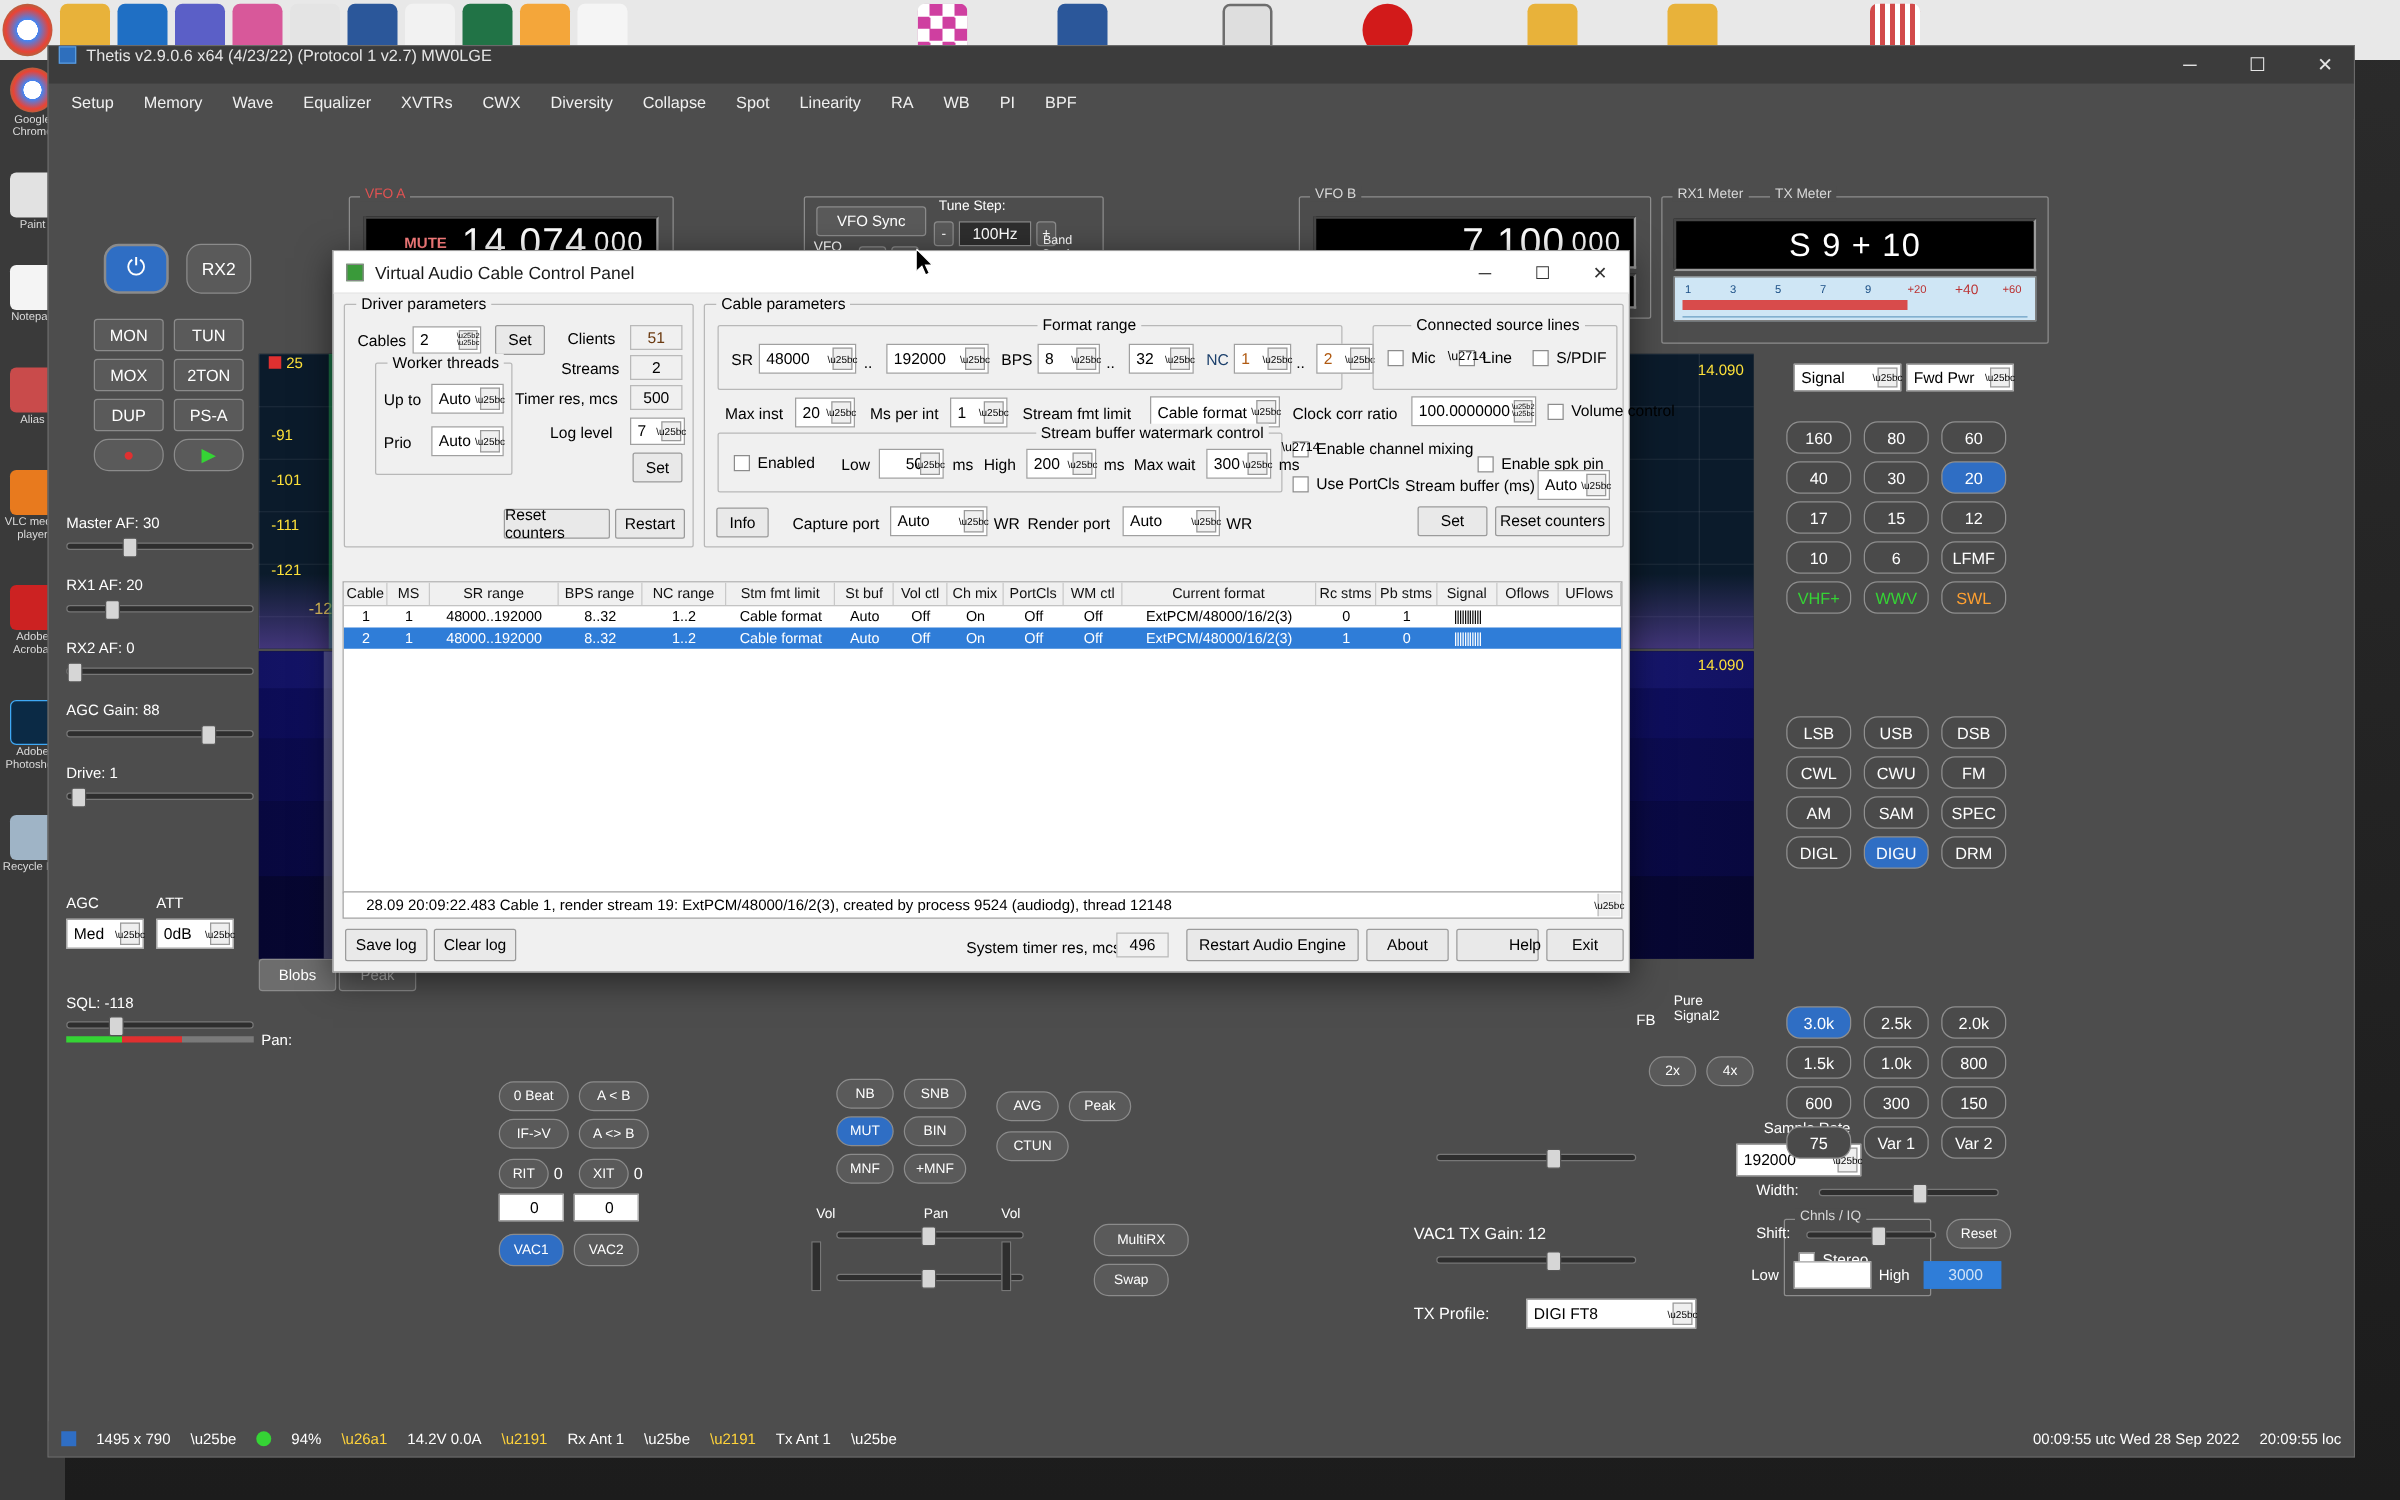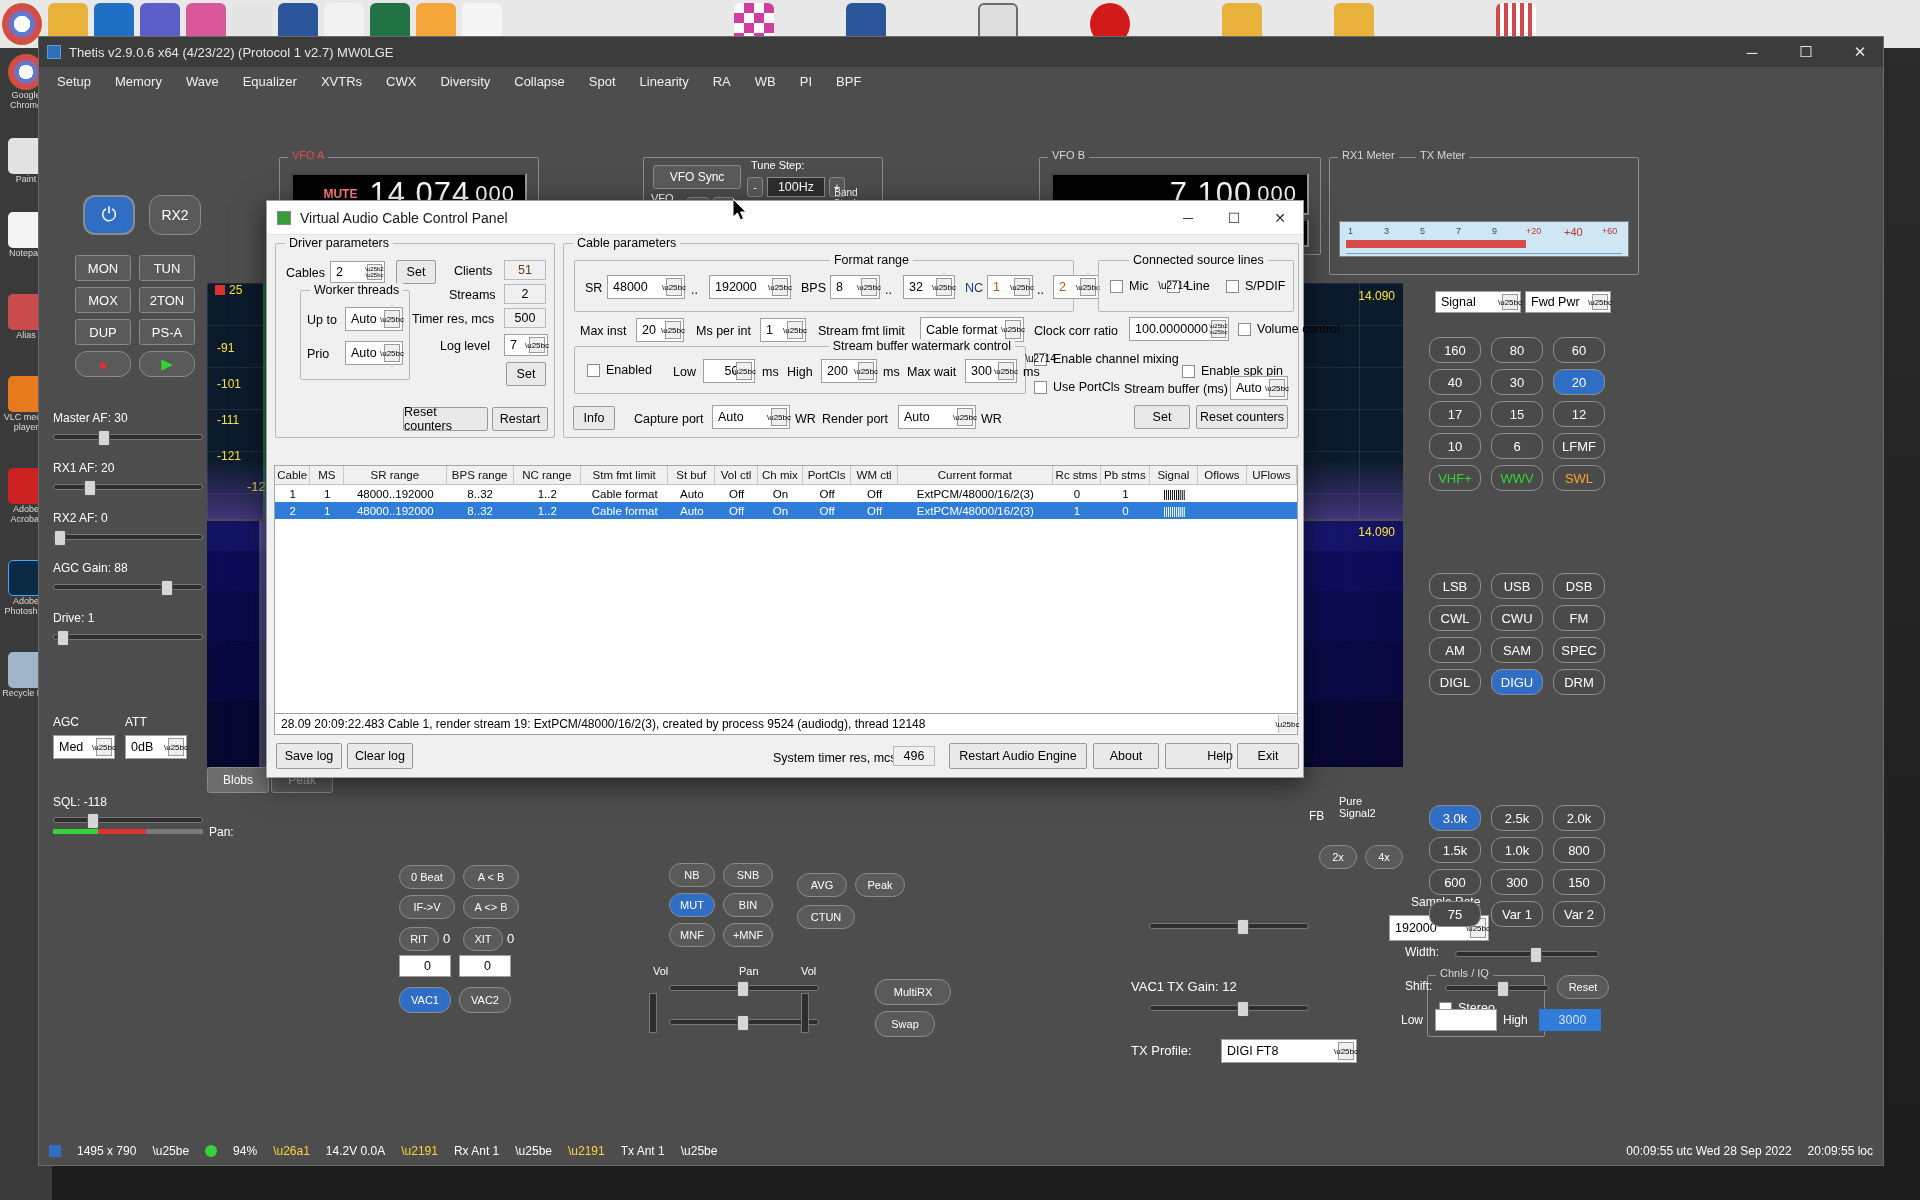--- a/index.html
+++ b/index.html
@@ -32,21 +32,21 @@
   .dlabel { color:#dcdcdc; font-size:9px; text-align:center; line-height:10px; width:50px;}
 
   
   .thetis {
     position:absolute; left:38px; top:36px; width:1846px; height:1130px;
     background:#4d4d4d; border:1px solid #6a6a6a;
     display:flex; flex-direction:column;
   }
   .th-title {
     height:30px; background:#3c3c3c; color:#e6e6e6; font-size:13px;
-    display:flex; align-items:center; padding-left:8px; gap:8px;
+    display:flex; align-items:flex-start; padding-left:8px; gap:8px;
   }
   .th-ico { width:14px; height:14px; background:#2e6fbd; border:1px solid #5a9bdc; }
   .th-title .sp { flex:1; }
   .th-btn { width:46px; height:30px; display:flex; align-items:center; justify-content:center;
             color:#e6e6e6; font-size:15px; }
 
   .th-menu {
     height:28px; background:#4d4d4d; display:flex; align-items:center;
     gap:0px; padding-left:6px; color:#f0f0f0; font-size:13px;
   }
@@ -189,21 +189,21 @@
     border-right:1px solid #c9c9c9; font-size:11.5px; display:flex;
     align-items:center; justify-content:center; color:#111;
   }
   .grow { display:flex; height:17px; font-size:11.5px; }
   .grow.sel { background:#2f7dd8; color:#ffffff; }
   .grow div { display:flex; align-items:center; justify-content:center; }
 
   .logbar {
     position:absolute; left:7px; top:512px; width:1024px; height:22px;
     background:#ffffff; border:1px solid #a0a0a0; display:flex; align-items:center;
-    font-size:12px; padding-left:6px;
+    font-size:12px; padding-left:18px;
   }
   .logbar .dd {
     position:absolute; right:1px; top:1px; bottom:1px; width:18px; background:#efefef;
     border-left:1px solid #bbb; display:flex;align-items:center;justify-content:center;font-size:8px;
   }
 
   
   .statusbar {
     position:absolute; left:0; right:0; bottom:0; height:28px; background:#4d4d4d;
     color:#ffffff; font-size:12px; display:flex; align-items:center; padding:0 10px; gap:16px;
@@ -465,20 +465,23 @@
           <span>TX</span>
         </div>
       <div class="bandbar" style="position:absolute;left:1052px;top:124px;width:218px;height:28px;">
           <span>40M CW</span>
         </div>
 
       <div class="grp" style="left:1290px;top:62px;width:310px;height:118px;">
         <div class="cap">RX1 Meter</div>
         <div class="cap" style="left:86px">TX Meter</div>
       </div>
+      <div class="lcd" style="position:absolute;left:1300px;top:80px;width:290px;height:42px;justify-content:center">
+        <span class="freq" style="font-size:26px">S 9 + 10</span>
+      </div>
       <div class="meterbg" style="left:1300px;top:126px;width:290px;height:36px;">
         <div style="position:absolute;left:8px;top:4px;font-size:9px;color:#1b4f86">1</div>
         <div style="position:absolute;left:44px;top:4px;font-size:9px;color:#1b4f86">3</div>
         <div style="position:absolute;left:80px;top:4px;font-size:9px;color:#1b4f86">5</div>
         <div style="position:absolute;left:116px;top:4px;font-size:9px;color:#1b4f86">7</div>
         <div style="position:absolute;left:152px;top:4px;font-size:9px;color:#1b4f86">9</div>
         <div style="position:absolute;left:186px;top:4px;font-size:9px;color:#b33">+20</div>
         <div style="position:absolute;left:224px;top:4px;font-size:11px;color:#b33">+40</div>
         <div style="position:absolute;left:262px;top:4px;font-size:9px;color:#b33">+60</div>
         <div style="position:absolute;left:6px;top:18px;width:180px;height:8px;background:#d84b4b"></div>

